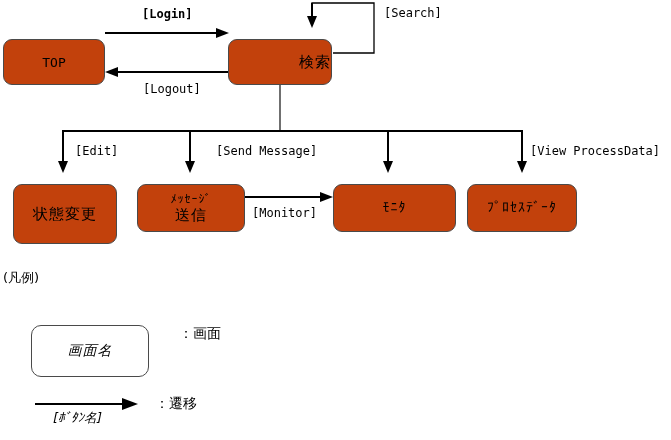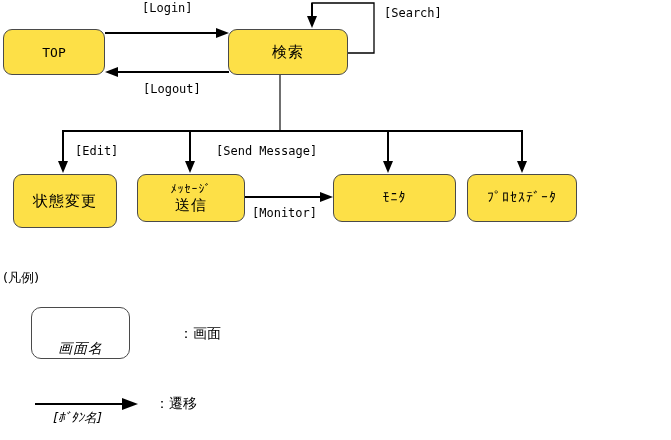--- a/index.html
+++ b/index.html
@@ -7,27 +7,28 @@
     position:relative;
     width:671px;height:440px;
     background:#ffffff;
     font-family:"DejaVu Sans",sans-serif;
     color:#000;
     overflow:hidden;
   }
   svg.lines{position:absolute;left:0;top:0;}
   .node{
     position:absolute;
-    background:#fde047;
+    background:#c2410c;
     border:1px solid #4a4a4a;
     border-radius:9px;
     display:flex;flex-direction:column;
     align-items:center;justify-content:center;
     text-align:center;
     box-sizing:border-box;
+    margin-top:10px;
   }
   .node .jp{font-size:15px;letter-spacing:1px;line-height:1.1;white-space:nowrap;}
   .node .jp-half{font-size:12px;letter-spacing:1px;line-height:1.15;white-space:nowrap;}
   .node .latin{font-family:"DejaVu Sans Mono",monospace;font-size:13px;letter-spacing:0;}
   .edge-label{
     position:absolute;
     font-family:"DejaVu Sans Mono",monospace;
     font-size:12px;line-height:1.1;white-space:nowrap;
   }
   .jp-label{
@@ -81,51 +82,52 @@
     <polygon points="333,197 320,192 320,202" fill="#000"></polygon>
 
     <line x1="35" y1="404" x2="124" y2="404" stroke="#000" stroke-width="2"></line>
     <polygon points="138,404 122,398 122,410" fill="#000"></polygon>
   </svg>
 
   <div class="node" style="left:3px;top:29px;width:102px;height:46px;">
     <span class="latin">TOP</span>
   </div>
 
-  <div class="node" style="left:228px;top:29px;width:120px;height:46px;">
+  <div class="node" style="left:228px;top:29px;width:104px;height:46px;align-items:flex-end;">
     <span class="jp">検索</span>
   </div>
 
-  <div class="node" style="left:13px;top:174px;width:104px;height:54px;">
+  <div class="node" style="left:13px;top:174px;width:104px;height:60px;">
     <span class="jp">状態変更</span>
   </div>
 
   <div class="node" style="left:137px;top:174px;width:108px;height:48px;">
     <span class="jp-half">ﾒｯｾｰｼﾞ</span>
     <span class="jp">送信</span>
   </div>
 
   <div class="node" style="left:333px;top:174px;width:123px;height:48px;">
     <span class="jp" style="font-size:14px;">ﾓﾆﾀ</span>
   </div>
 
   <div class="node" style="left:467px;top:174px;width:110px;height:48px;">
     <span class="jp" style="font-size:14px;">ﾌﾟﾛｾｽﾃﾞｰﾀ</span>
   </div>
 
-  <div class="edge-label" style="left:142px;top:2px;">[Login]</div>
+  <div class="edge-label" style="left:142px;top:8px;font-weight:bold;">[Login]</div>
   <div class="edge-label" style="left:384px;top:7px;">[Search]</div>
   <div class="edge-label" style="left:143px;top:83px;">[Logout]</div>
   <div class="edge-label" style="left:75px;top:145px;text-align:center;">[Edit]</div>
   <div class="edge-label" style="left:200px;top:145px;margin-left:16px;">[Send Message]</div>
+  <div class="edge-label" style="left:530px;top:145px;">[View ProcessData]</div>
   <div class="edge-label" style="left:252px;top:207px;">[Monitor]</div>
 
   <div class="jp-label" style="left:3px;top:271px;">(凡例)</div>
 
-  <div class="legend-box" style="left:31px;top:307px;width:99px;height:52px;align-items:flex-end;">
+  <div class="legend-box" style="left:31px;top:325px;width:118px;height:52px;">
     <span class="jp">画面名</span>
   </div>
   <div class="jp-label big" style="left:153px;top:326px;margin-left:26px;">：画面</div>
 
   <div class="jp-label italic" style="left:53px;top:411px;">[ﾎﾞﾀﾝ名]</div>
   <div class="jp-label big" style="left:155px;top:396px;">：遷移</div>
 
 </div>
 
 </body></html>

